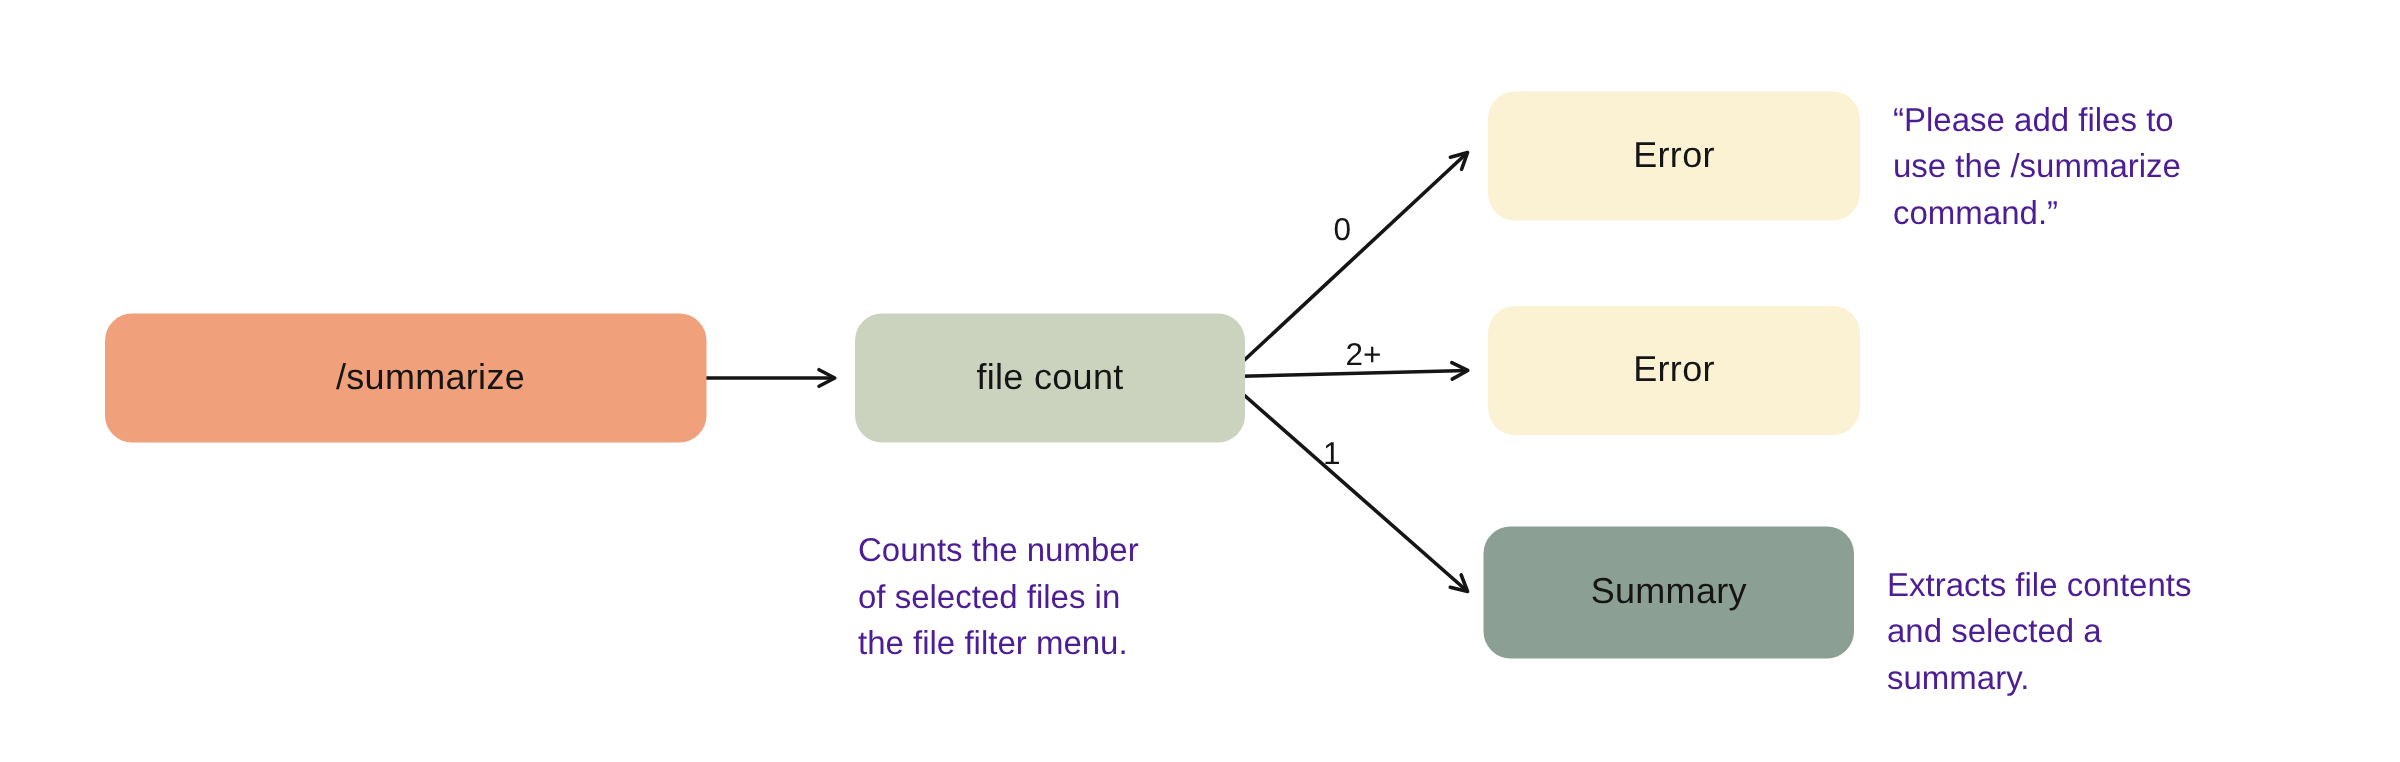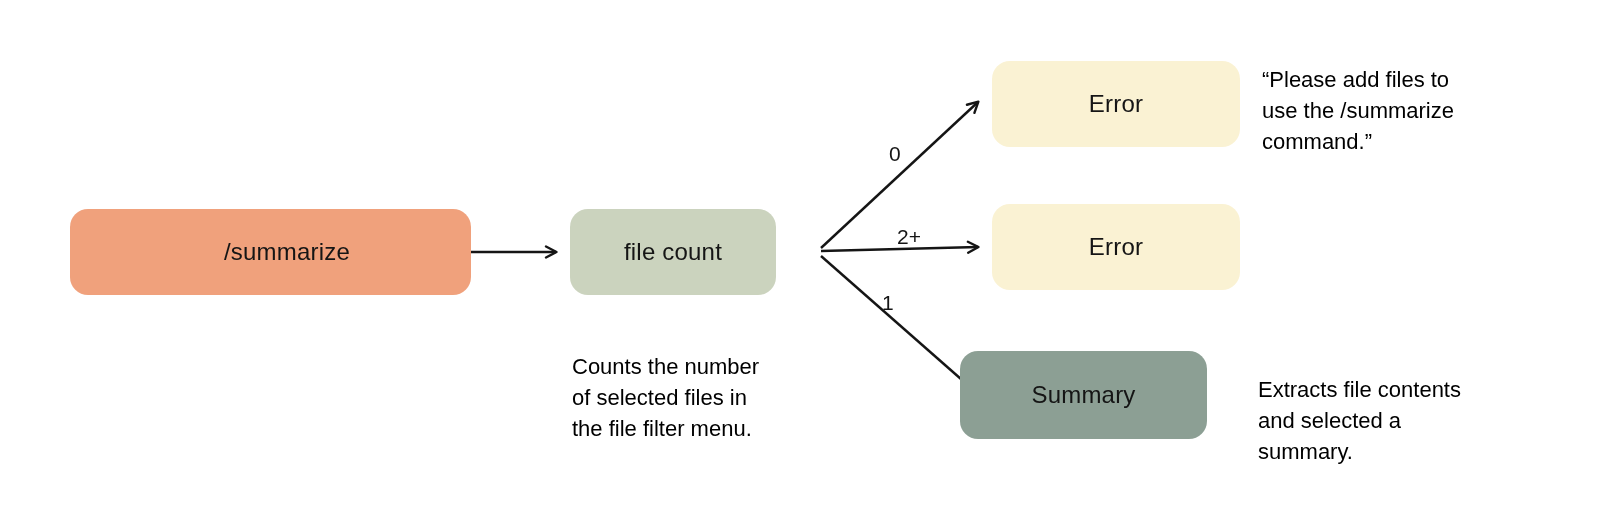--- a/index.html
+++ b/index.html
@@ -32,34 +32,34 @@
     font-size: 24px;
     line-height: 1;
     color: #151515;
     letter-spacing: 0.2px;
   }
   .caption {
     position: absolute;
     font-size: 22px;
     line-height: 31px;
     white-space: pre-line;
-    color: #000000;
+    color: #4c1d95;
   }
   .edge-label {
     position: absolute;
     font-size: 21px;
     line-height: 1;
     color: #151515;
   }
 
   #node-summarize   { left: 70px;  top: 209px; width: 368px; height: 86px; padding-left: 33px; }
-  #node-filecount   { left: 570px; top: 209px; width: 206px; height: 86px; }
+  #node-filecount   { left: 570px; top: 209px; width: 260px; height: 86px; }
   #node-error-zero  { left: 992px; top: 61px;  width: 248px; height: 86px; }
   #node-error-multi { left: 992px; top: 204px; width: 248px; height: 86px; }
-  #node-summary     { left: 960px; top: 351px; width: 247px; height: 88px; text-align: right; }
+  #node-summary     { left: 989px; top: 351px; width: 247px; height: 88px; text-align: right; }
 
   #cap-summarize    { left: 74px;   top: 322px; }
   #cap-filecount    { left: 572px;  top: 315px; margin-top: 36px; }
   #cap-error-zero   { left: 1262px; top: 64px;  }
   #cap-error-multi  { left: 1262px; top: 207px; }
   #cap-summary      { left: 1258px; top: 374px; }
 
   #edge-label-zero  { left: 889px; top: 143px; }
   #edge-label-multi { left: 897px; top: 226px; }
   #edge-label-one   { left: 882px; top: 292px; }

